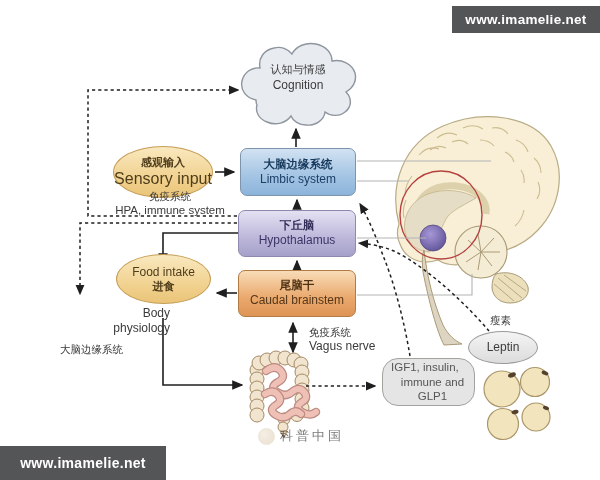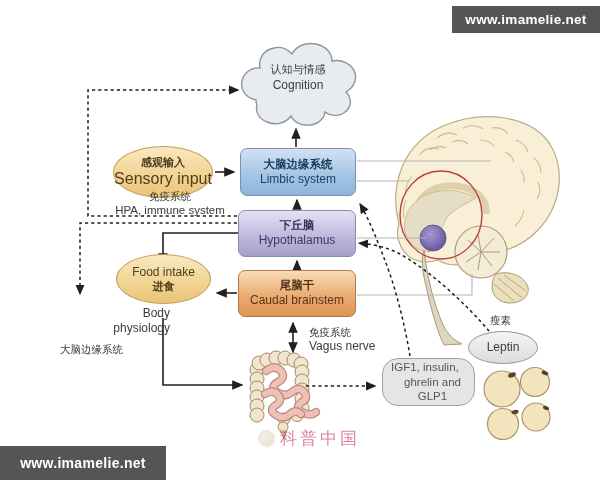--- a/index.html
+++ b/index.html
@@ -54,21 +54,21 @@
   .lbl-leptin-zh{left:490px;top:314px;font-size:10.5px;}
   
   .banner{position:absolute;background:#545557;color:#ffffff;font-weight:bold;
           display:flex;align-items:center;justify-content:center;letter-spacing:0.3px;}
   .banner-tr{left:452px;top:6px;width:148px;height:27px;font-size:13.5px;}
   .banner-bl{left:0;top:446px;width:166px;height:34px;font-size:14px;}
   
   .wmark{left:258px;top:427px;display:flex;align-items:center;gap:5px;opacity:0.55;}
   .wmark .logo{width:15px;height:15px;border-radius:50%;
     background:radial-gradient(circle at 35% 35%,#efe2cf,#d9c6ab);border:1px solid #ddcdb6;}
-  .wmark .txt{font-size:17px;letter-spacing:3px;color:#be185d;}
+  .wmark .txt{font-size:13px;letter-spacing:3px;color:#000000;}
 </style>
 </head>
 <body>
 
 <div class="stage">
 
   <svg width="600" height="480" viewBox="0 0 600 480">
     <defs>
       <marker id="ah" viewBox="0 0 8 8" refX="7" refY="4" markerWidth="7" markerHeight="7" orient="auto-start-reverse">
         <path d="M0,0.6 L8,4 L0,7.4 Z" fill="#1f1f1f"></path>
@@ -213,21 +213,21 @@
     <div class="en">Food intake</div>
     <div class="zh">进食</div>
   </div>
 
   <div class="node oval oval-leptin">
     <div class="en">Leptin</div>
   </div>
 
   <div class="node box-igf">
     <div class="line">IGF1, insulin,</div>
-    <div class="line">ghrelin and GLP1</div>
+    <div class="line">immune and GLP1</div>
   </div>
 
   <div class="lbl lbl-hpa">
     <div class="zh">免疫系统</div>
     <div class="en">HPA, immune system</div>
   </div>
 
   <div class="lbl lbl-vagus">
     <div class="zh">免疫系统</div>
     <div class="en">Vagus nerve</div>

